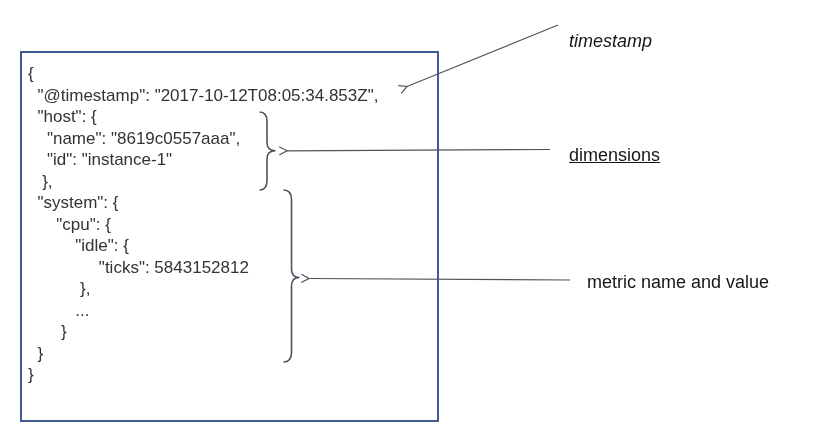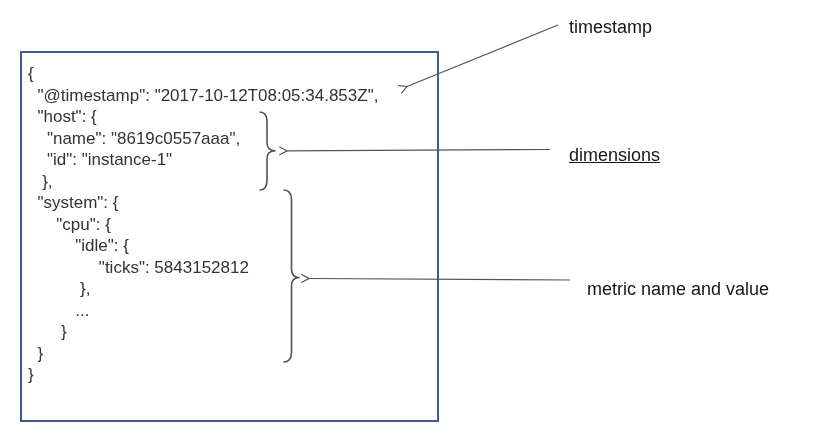--- a/index.html
+++ b/index.html
@@ -52,23 +52,23 @@
     stroke: var(--annotation, #4e545e);
     fill: none;
   }
   .label {
     position: absolute;
     font-size: 18px;
     line-height: 22px;
     color: var(--label-text, #141618);
     white-space: nowrap;
   }
-  .label-timestamp { left: 569px; top: 16px; }
+  .label-timestamp { left: 569px; top: 30px; font-style: italic; }
   .label-dimensions { left: 569px; top: 144px; text-decoration: underline; }
-  .label-metric { left: 587px; top: 278px; }
+  .label-metric { left: 587px; top: 271px; }
 </style>
 </head>
 <body>
 
 <div class="stage">
 
   <div class="doc-box">
     <pre class="code">{
   "@timestamp": "2017-10-12T08:05:34.853Z",
   "host": {

